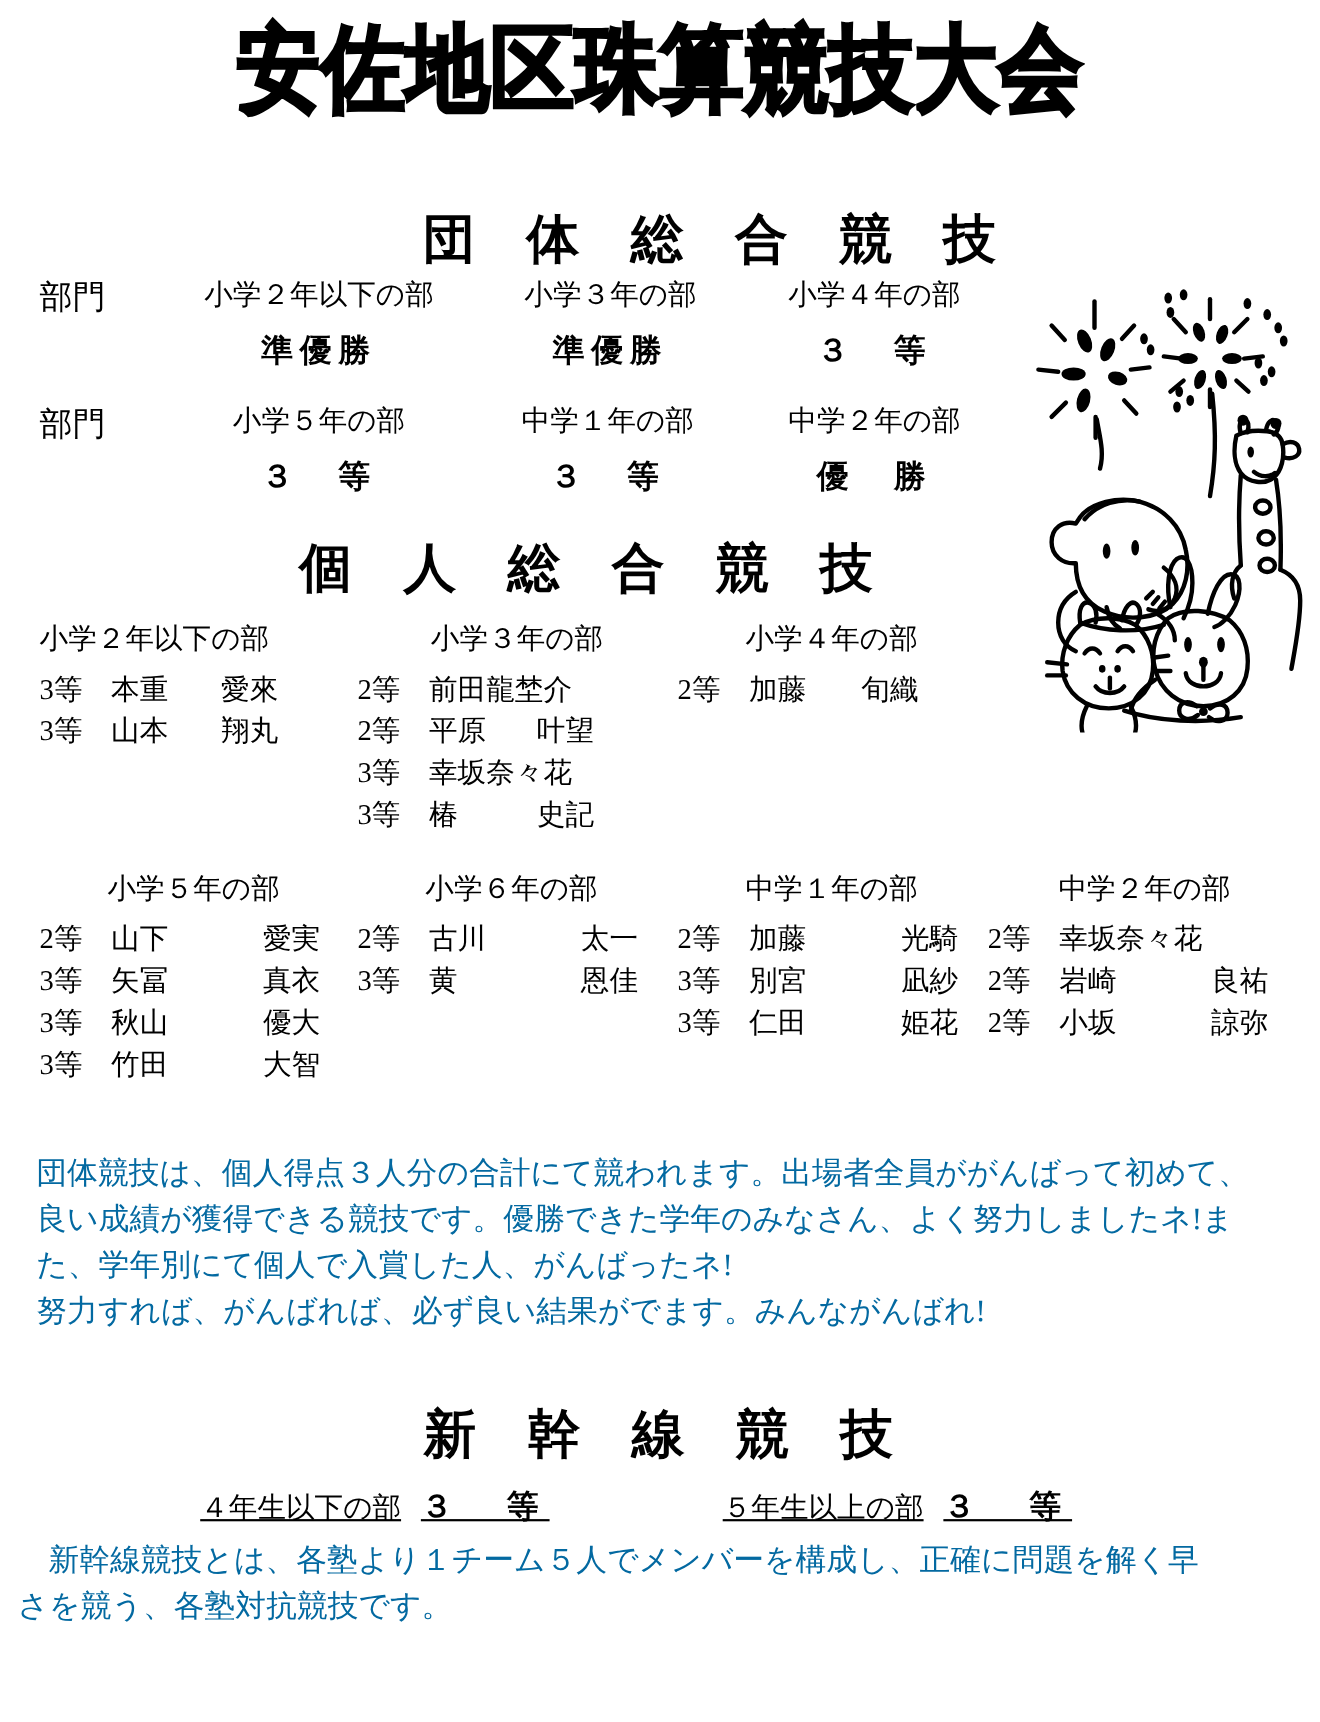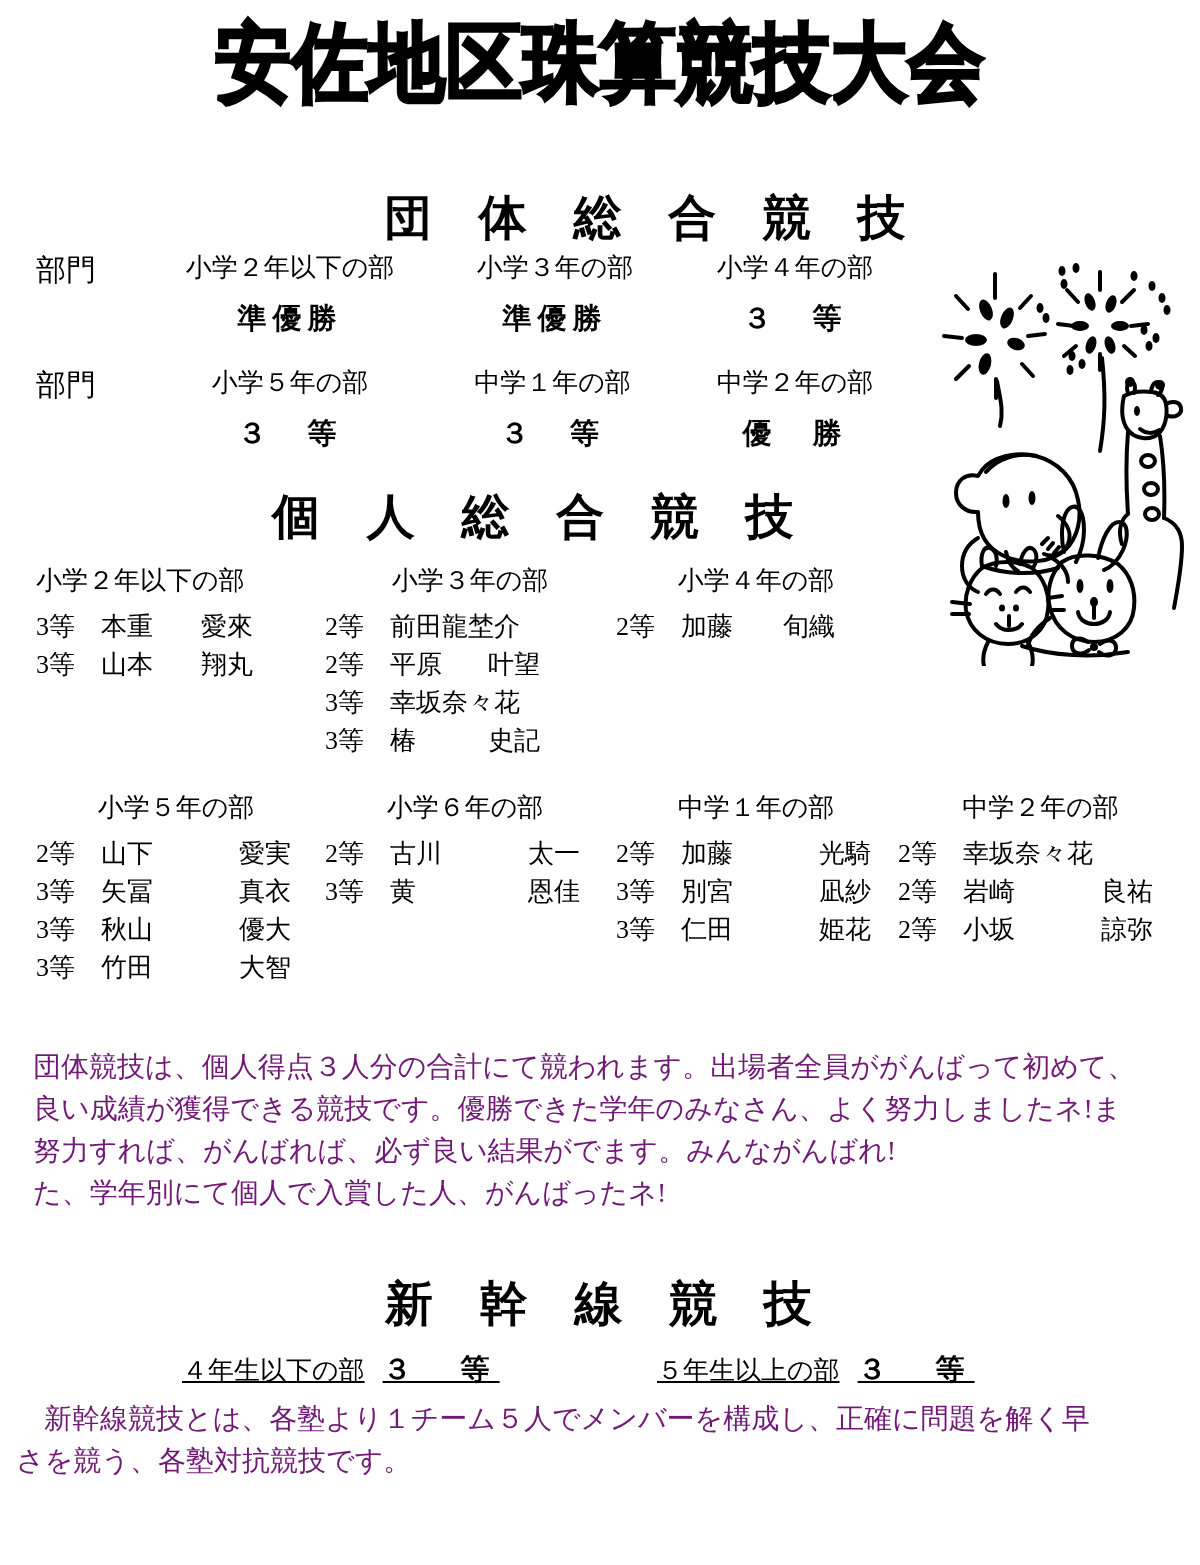--- a/index.html
+++ b/index.html
@@ -121,21 +121,21 @@
 
   
   .nm-wide { display: inline-block; padding-left: 26px; }
 
   
   .para {
     position: absolute;
     font-family: "Liberation Serif", "DejaVu Serif", serif;
     font-size: 28px;
     line-height: 42px;
-    color: #701a75;
+    color: #0369a1;
   }
   .para-main   { top: 1046px; left: 33px; width: 1140px; }
   .para-shink  { top: 1398px; left: 16px; width: 1145px; }
   .para p { margin: 0; }
 
   
   .shink-results {
     position: absolute;
     top: 1350px;
     left: 0;
@@ -295,22 +295,22 @@
       <span class="ind-row">
         <span class="rank">2等</span><span class="nm-sur">小坂</span><span class="nm-giv">諒弥</span>
       </span>
     </div>
 
   </div>
 
   <div class="para para-main">
     <p>団体競技は、個人得点３人分の合計にて競われます。出場者全員ががんばって初めて、</p>
     <p>良い成績が獲得できる競技です。優勝できた学年のみなさん、よく努力しましたネ!ま</p>
+    <p>た、学年別にて個人で入賞した人、がんばったネ!</p>
     <p>努力すれば、がんばれば、必ず良い結果がでます。みんながんばれ!</p>
-    <p>た、学年別にて個人で入賞した人、がんばったネ!</p>
   </div>
 
   <div class="section-head sh-shink">新 幹 線 競 技</div>
 
   <div class="shink-results">
     <span class="sr-item sr0">
       <span class="sr-cat">４年生以下の部</span><span class="sr-res">３　等</span>
     </span>
     <span class="sr-item sr1">
       <span class="sr-cat">５年生以上の部</span><span class="sr-res">３　等</span>

